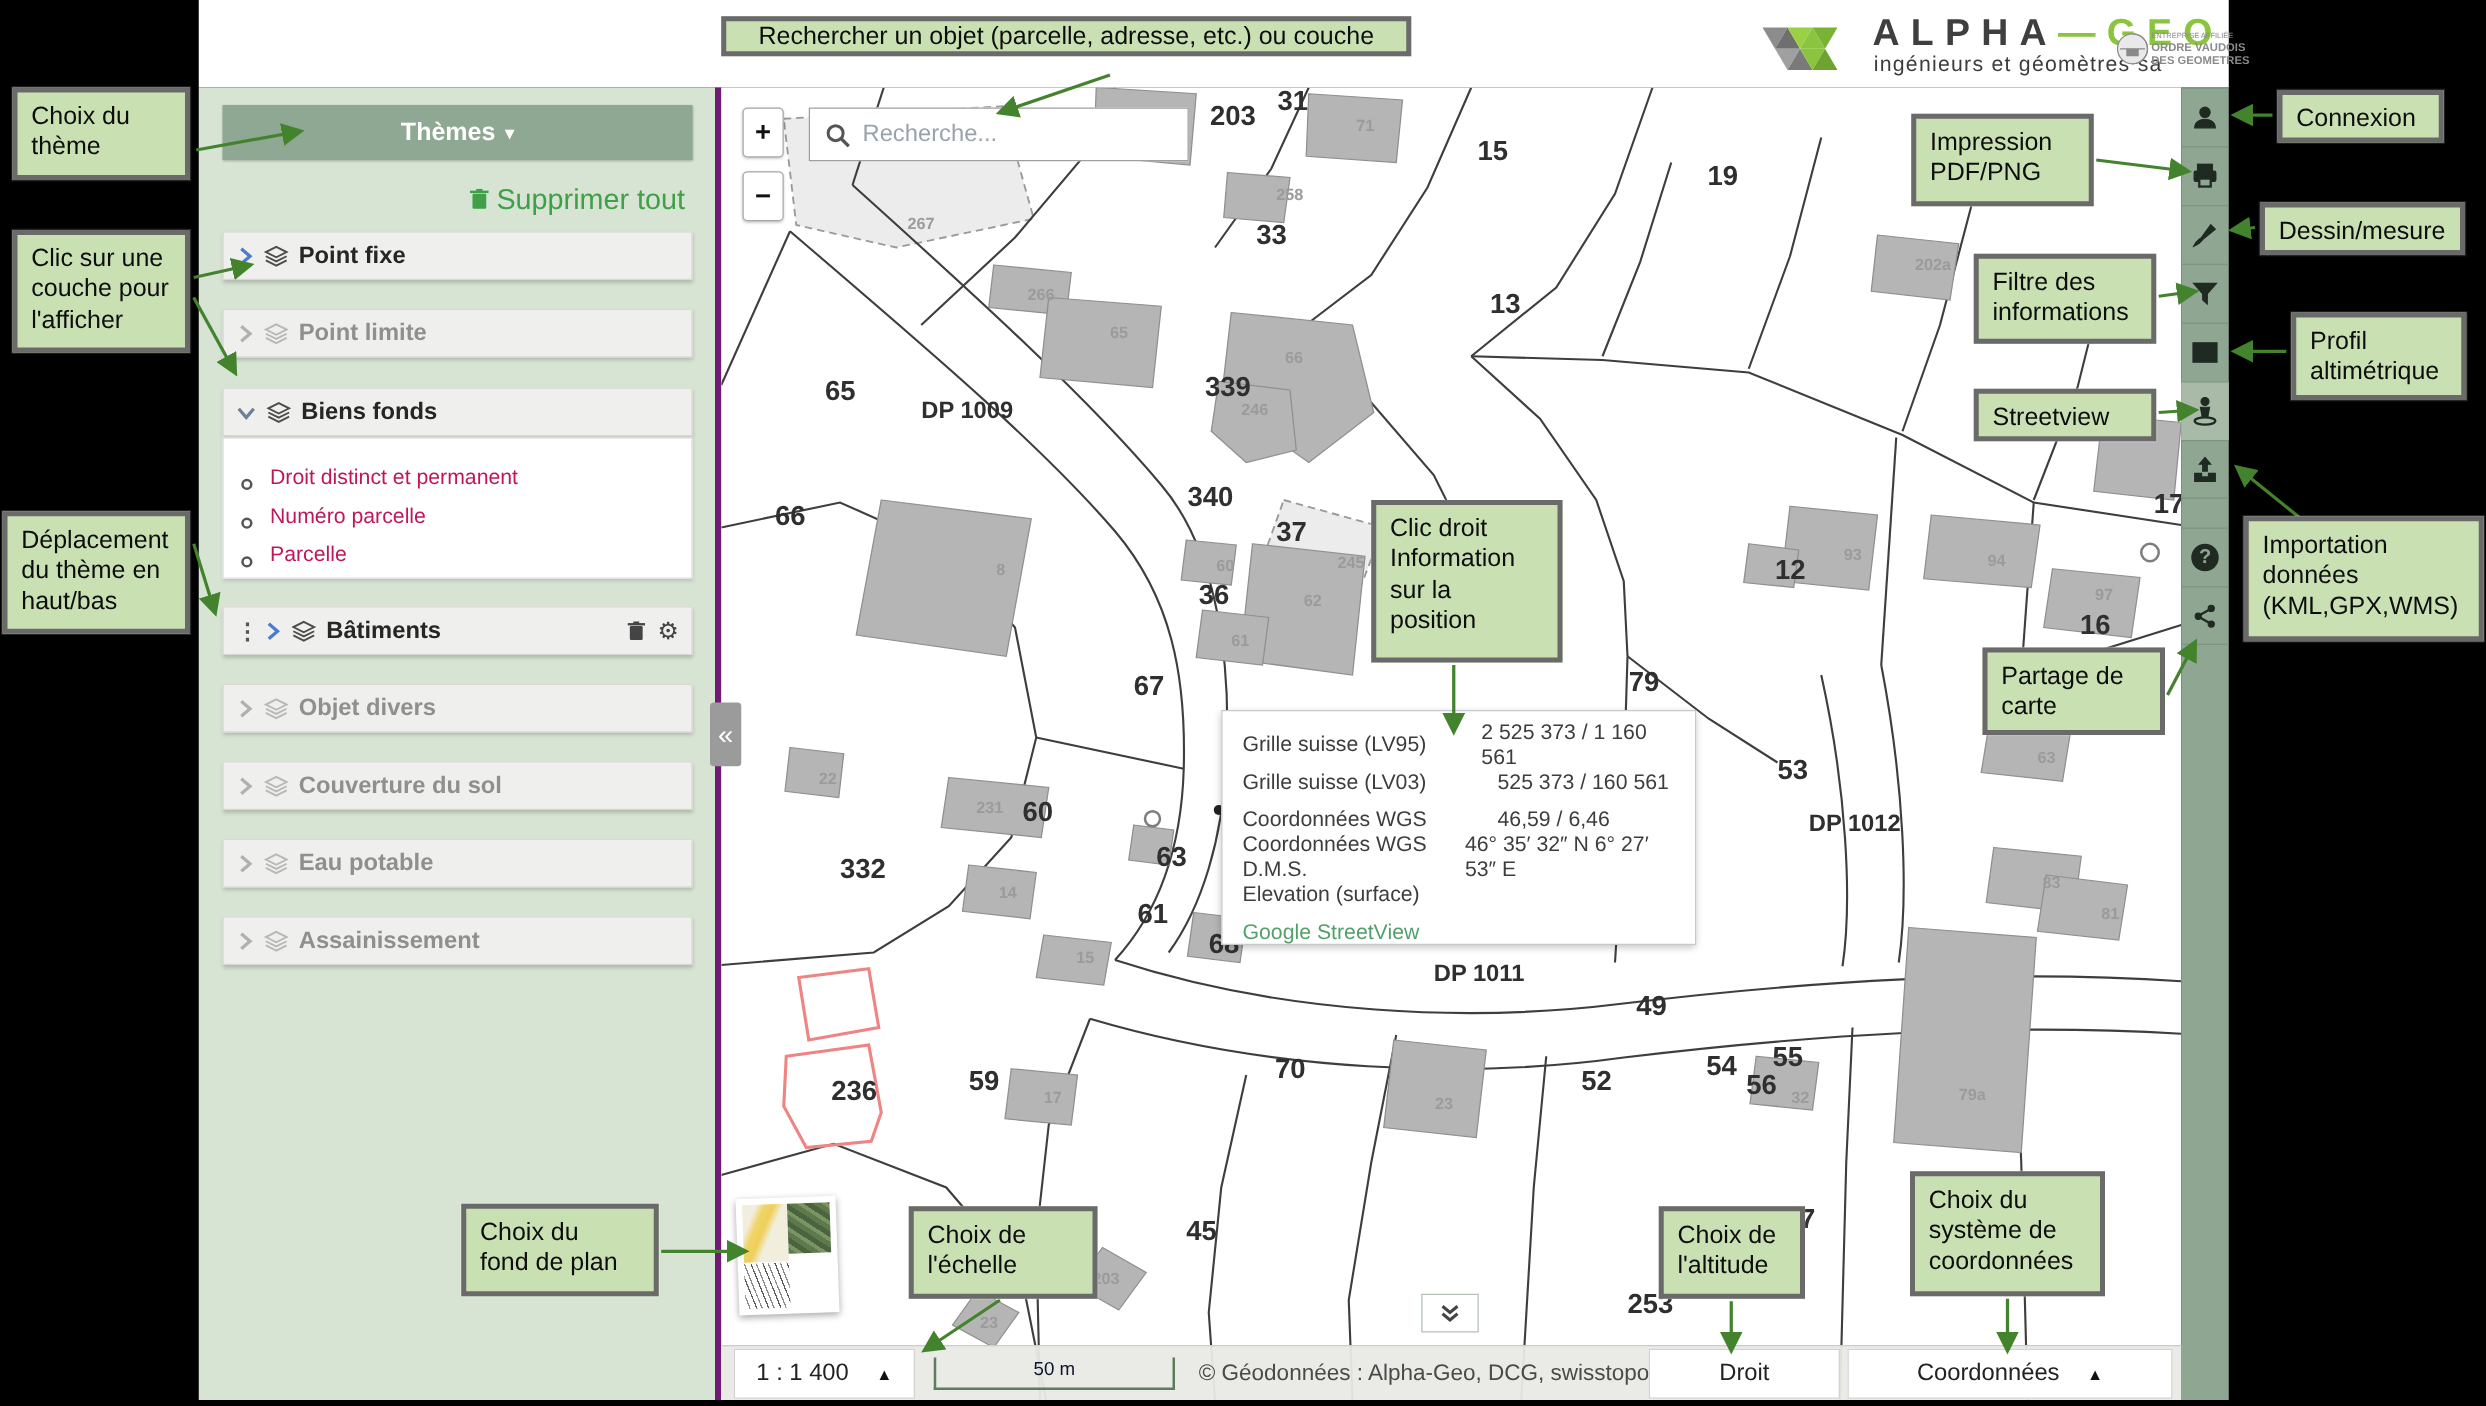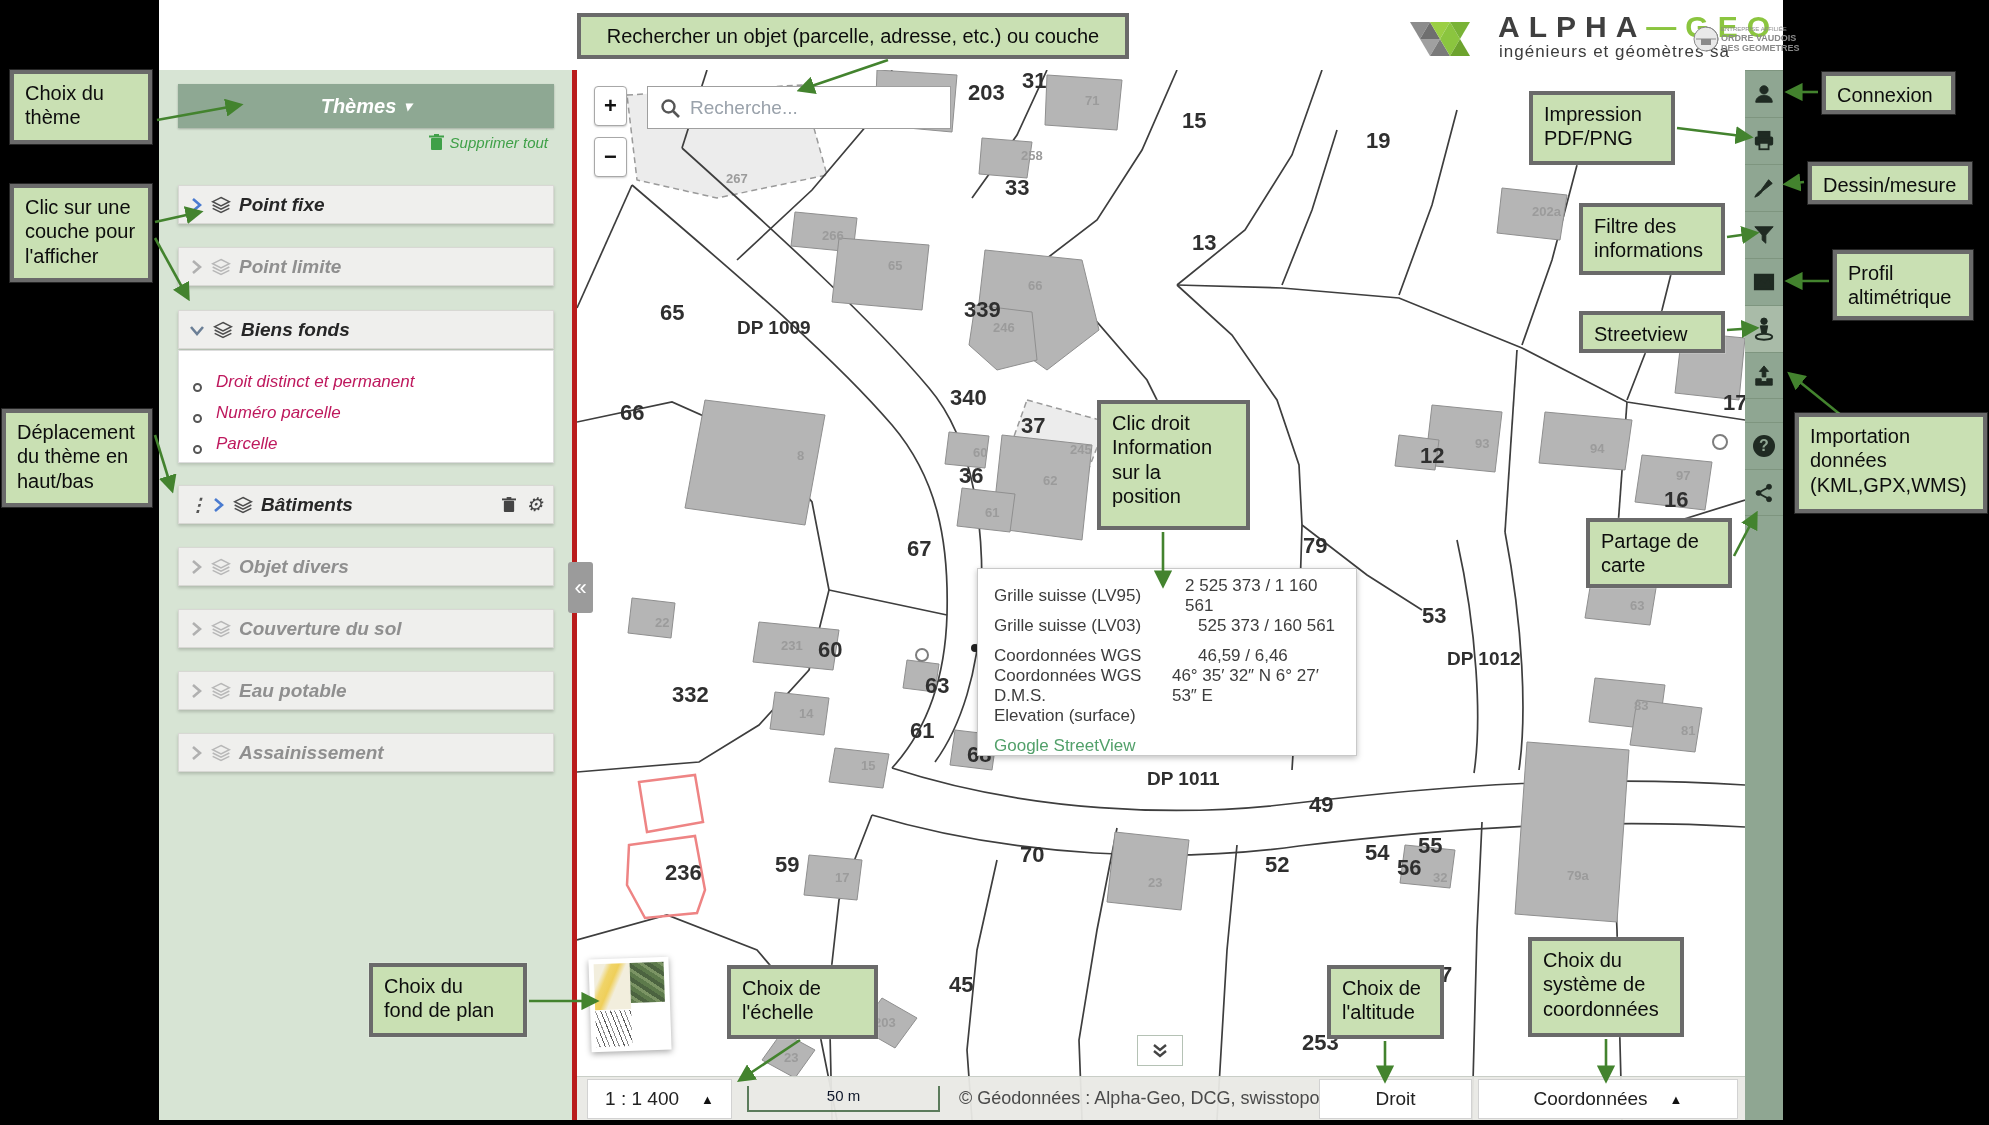--- a/index.html
+++ b/index.html
@@ -14,26 +14,26 @@
   .brand { position:absolute; left:90px; top:6px; font-size:30px; letter-spacing:9px; font-weight:bold; color:#3f3f3f; white-space:nowrap; }
   .brand .geo { color:#8bc53f; }
   .brand .dash { color:#8bc53f; font-weight:bold; }
   .tagline { position:absolute; left:91px; top:38px; font-size:17px; color:#3c3c3c; letter-spacing:1px; white-space:nowrap; }
   .badge { position:absolute; left:285px; top:22px; width:90px; }
   .badge-txt { position:absolute; left:28px; top:0; color:#8a8a8a; line-height:1.15; white-space:nowrap; }
   .badge-l1 { font-size:6px; } .badge-l2,.badge-l3 { font-size:9px; font-weight:bold; }
 
   
   .sidebar { position:absolute; left:159px; top:70px; width:418px; height:1050px;
-             background:#d7e4d4; border-right:5px solid #b91c1c;font-style:italic; }
+             background:#d7e4d4; border-right:5px solid #701a75; }
   .themes-bar { position:absolute; left:19px; top:14px; width:376px; height:44px; background:#8ea893;
                 color:#fff; font-size:20px; font-weight:bold; display:flex; align-items:center;
                 justify-content:center; gap:8px; box-shadow:0 1px 2px rgba(0,0,0,.25); }
-  .clear-all { position:absolute; right:24px; top:64px; display:flex; align-items:center; gap:6px;
-               color:#3fa048; font-size:15px; }
+  .clear-all { position:absolute; right:24px; top:76px; display:flex; align-items:center; gap:6px;
+               color:#3fa048; font-size:23px; }
   .layer-row { position:absolute; left:19px; width:376px; height:39px; background:#efefed;
                border:1px solid #d8d8d4; box-shadow:0 2px 3px rgba(0,0,0,.18);
                display:flex; align-items:center; padding:0 10px; gap:8px; font-size:19px; font-weight:bold; }
   .layer-row .lbl { flex:1; }
   .row-active { color:#262626; }
   .row-inactive { color:#8f8f8f; }
   .drag { color:#555; font-size:18px; letter-spacing:-2px; margin-right:-2px; }
   .subpanel { position:absolute; left:19px; top:280px; width:376px; height:113px; background:#fff;
               border:1px solid #ddd; box-shadow:0 2px 3px rgba(0,0,0,.15); padding:10px 14px; }
   .subitem { display:flex; align-items:flex-end; gap:14px; height:31px; font-size:17px; color:#be185d; }
@@ -570,21 +570,21 @@
   </div>
 
   <div class="callout" style="left:10px; top:70px; width:142px; height:74px;">Choix du
 thème</div>
   <div class="callout" style="left:10px; top:184px; width:142px; height:98px;">Clic sur une
 couche pour
 l'afficher</div>
   <div class="callout" style="left:2px; top:409px; width:150px; height:98px;">Déplacement
 du thème en
 haut/bas</div>
-  <div class="callout center" style="left:577px; top:13px; width:552px; height:46px;">Rechercher un objet (parcelle, adresse, etc.) ou couche</div>
+  <div class="callout center" style="left:577px; top:13px; width:552px; height:32px;">Rechercher un objet (parcelle, adresse, etc.) ou couche</div>
   <div class="callout" style="left:1822px; top:72px; width:133px; height:42px;">Connexion</div>
   <div class="callout" style="left:1529px; top:91px; width:146px; height:74px;">Impression
 PDF/PNG</div>
   <div class="callout" style="left:1808px; top:162px; width:164px; height:42px;">Dessin/mesure</div>
   <div class="callout" style="left:1579px; top:203px; width:146px; height:72px;">Filtre des
 informations</div>
   <div class="callout" style="left:1833px; top:250px; width:140px; height:70px;">Profil
 altimétrique</div>
   <div class="callout" style="left:1579px; top:311px; width:146px; height:42px;">Streetview</div>
   <div class="callout" style="left:1795px; top:413px; width:192px; height:100px;">Importation

